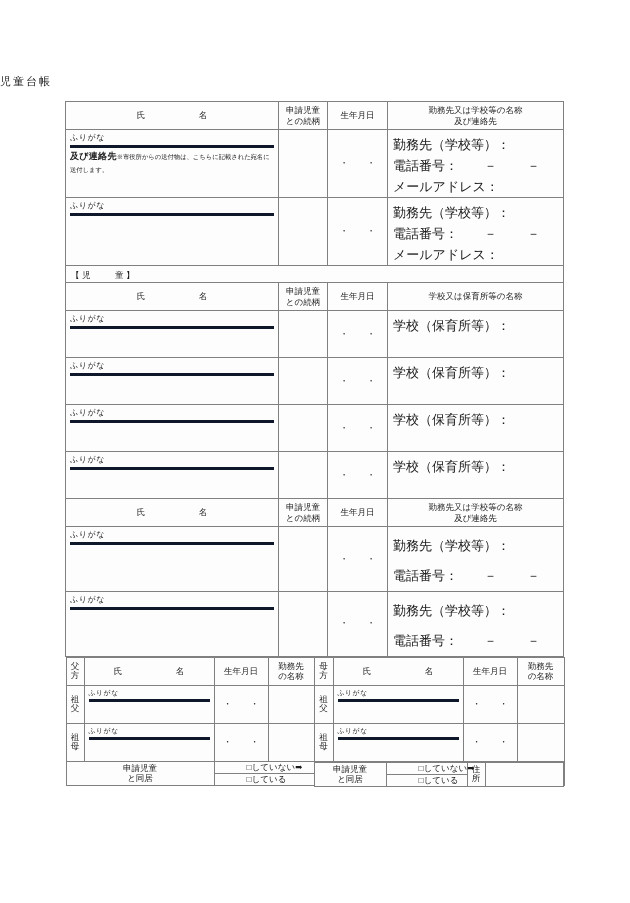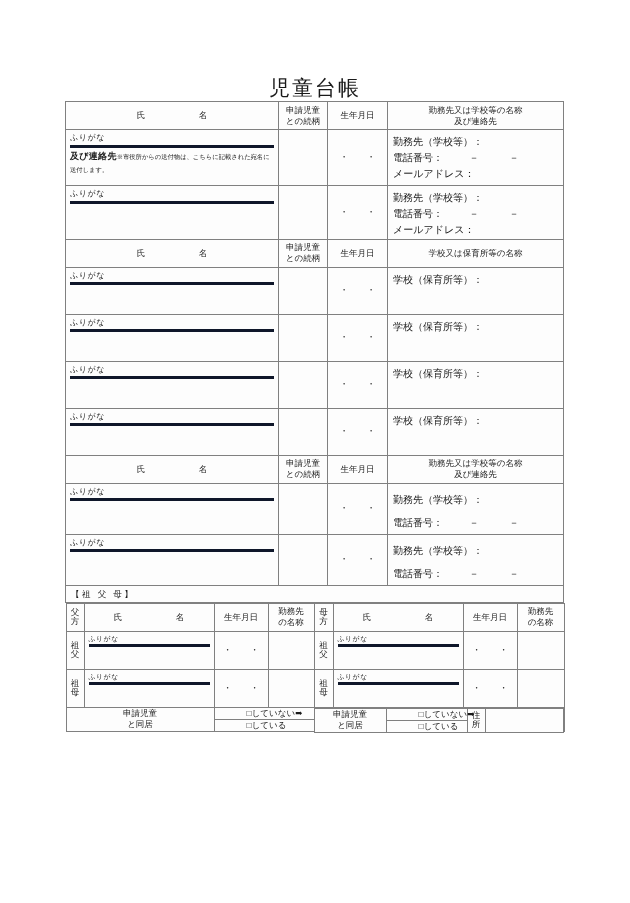--- a/index.html
+++ b/index.html
@@ -8,21 +8,21 @@
     background:#ffffff;
     font-family:"Liberation Serif","DejaVu Serif",serif;
     color:#1a1a1a;
     -webkit-font-smoothing:none;
   }
   .page{position:relative;width:630px;height:903px;}
 
   
   .doc-title{
     position:absolute;left:0;top:74px;width:630px;
-    text-align:center;font-size:21px;letter-spacing:2px;
+    font-size:11px;letter-spacing:2px;
     font-family:"Liberation Serif","DejaVu Serif",serif;
   }
 
   
   .sheet{
     position:absolute;left:65px;top:101px;width:498px;
   }
   table.grid{
     border-collapse:collapse;
     width:498px;
@@ -74,21 +74,21 @@
   .payer .sub{font-weight:normal;font-size:6.3px;letter-spacing:0;}
 
   
   .bdate{
     text-align:center;vertical-align:middle !important;
     font-size:9px;letter-spacing:0;
   }
   .bdate span{display:inline-block;}
 
   
-  .info{padding:4px 0 0 5px !important;font-size:10px;line-height:1.62;margin-top:48px;}
+  .info{padding:4px 0 0 5px !important;font-size:13px;line-height:1.62;margin-top:48px;}
   .info.sp{line-height:2.3;}
   .gapdash{display:inline-block;width:26px;}
   .gapdash2{display:inline-block;width:30px;}
 
   
   .vlabel{
     background:#d8d8d8;
     text-align:center;
     vertical-align:middle !important;
     font-size:8.5px;
@@ -169,20 +169,25 @@
         <td></td>
         <td class="bdate"><span>・　　・</span></td>
         <td class="info">
           <span>勤務先（学校等）：</span><br>
           <span>電話番号：</span><span class="gapdash"></span><span>－</span><span class="gapdash2"></span><span>－</span><br>
           <span>メールアドレス：</span>
         </td>
       </tr>
 
       <tr>
+        <td class="sec-head" colspan="4">
+          <span class="lbl">【児　　童】</span>
+        </td>
+      </tr>
+      <tr>
         <td class="colhead"><span class="wide-sp">氏　　　名</span></td>
         <td class="colhead">申請児童<br>との続柄</td>
         <td class="colhead">生年月日</td>
         <td class="colhead">学校又は保育所等の名称</td>
       </tr>
 
       <tr style="height:47px">
         <td class="namecell">
               <span class="furi">ふりがな</span>
             </td>
@@ -237,25 +242,20 @@
               <span class="furi">ふりがな</span>
             </td>
         <td></td>
         <td class="bdate"><span>・　　・</span></td>
         <td class="info sp">
           <span>勤務先（学校等）：</span><br>
           <span>電話番号：</span><span class="gapdash"></span><span>－</span><span class="gapdash2"></span><span>－</span>
         </td>
       </tr>
 
-      <tr>
-        <td class="sec-head" colspan="4">
-          <span class="lbl">【祖 父 母】</span>
-        </td>
-      </tr>
 
       <tr>
         <td colspan="4" style="padding:0 !important;border:none;">
           <table class="grid" style="width:498px;margin:0;">
             <colgroup>
               <col style="width:18px">
                   <col style="width:130px">
                   <col style="width:54px">
                   <col style="width:46px">
               <col style="width:19px">

